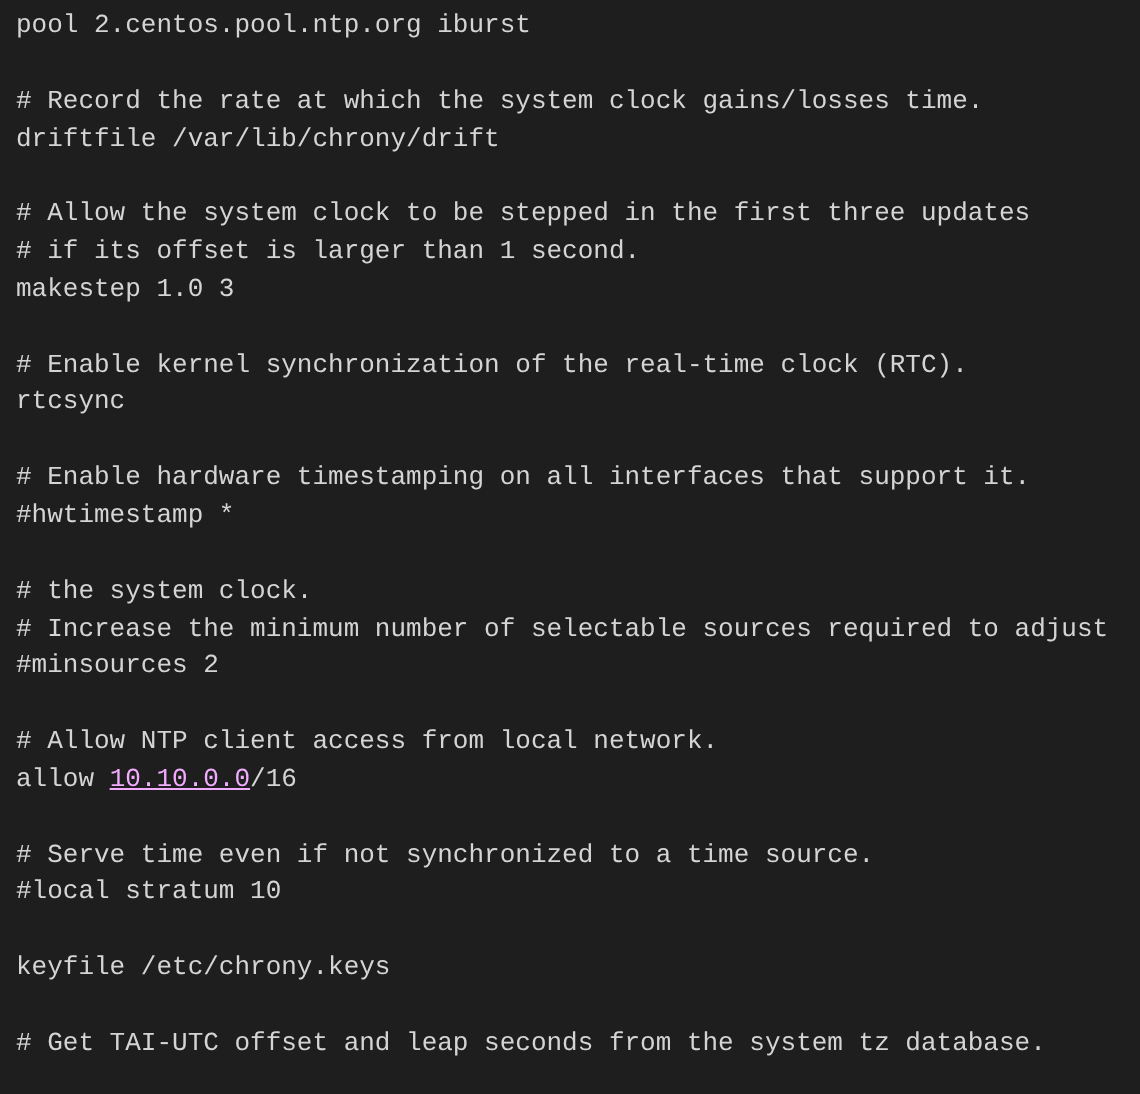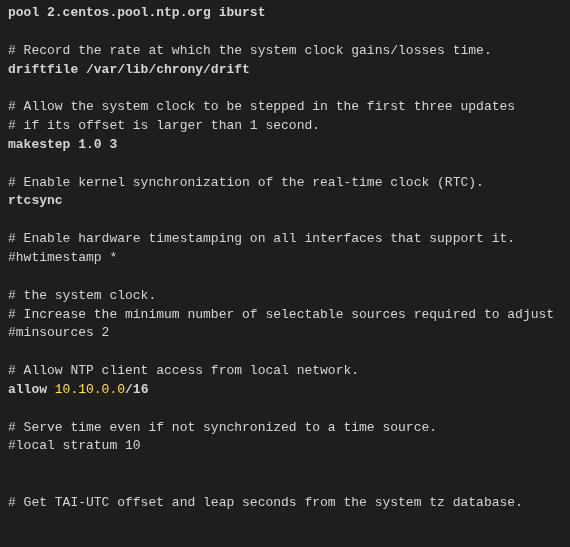--- a/index.html
+++ b/index.html
@@ -26,24 +26,24 @@
     }
     .line {
       white-space: pre;
       display: block;
     }
     .comment {
       color: #d4d4d4;
     }
     .directive {
       color: #d4d4d4;
-      font-weight: bold;
     }
     .highlight-link {
-      color: #fde047;
+      color: #f0abfc;
+      text-decoration: underline;
     }
   </style>
 </head>
 <body>
 
 <div class="code-container">
   <span class="line directive">pool 2.centos.pool.ntp.org iburst</span>
   <span class="line">&nbsp;</span>
   <span class="line comment"># Record the rate at which the system clock gains/losses time.</span>
   <span class="line directive">driftfile /var/lib/chrony/drift</span>
@@ -61,16 +61,17 @@
   <span class="line comment"># the system clock.</span>
   <span class="line comment"># Increase the minimum number of selectable sources required to adjust</span>
   <span class="line comment">#minsources 2</span>
   <span class="line">&nbsp;</span>
   <span class="line comment"># Allow NTP client access from local network.</span>
   <span class="line"><span class="directive">allow </span><span class="highlight-link">10.10.0.0</span><span class="directive">/16</span></span>
   <span class="line">&nbsp;</span>
   <span class="line comment"># Serve time even if not synchronized to a time source.</span>
   <span class="line comment">#local stratum 10</span>
   <span class="line">&nbsp;</span>
+  <span class="line directive">keyfile /etc/chrony.keys</span>
   <span class="line">&nbsp;</span>
   <span class="line comment"># Get TAI-UTC offset and leap seconds from the system tz database.</span>
 
 </div>
 
 </body></html>

